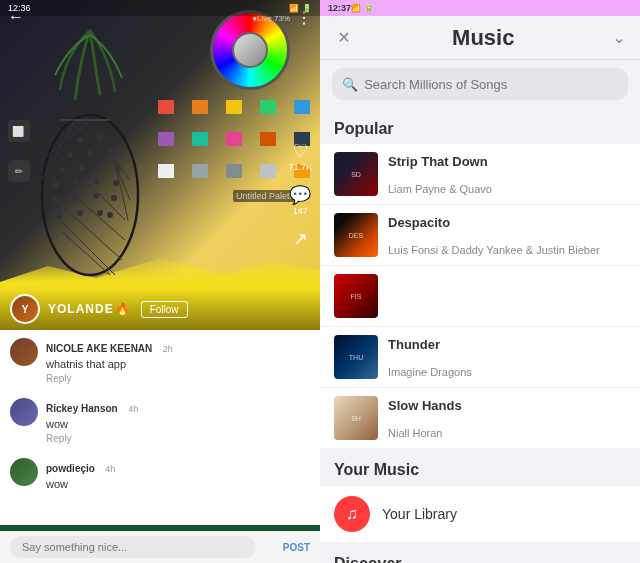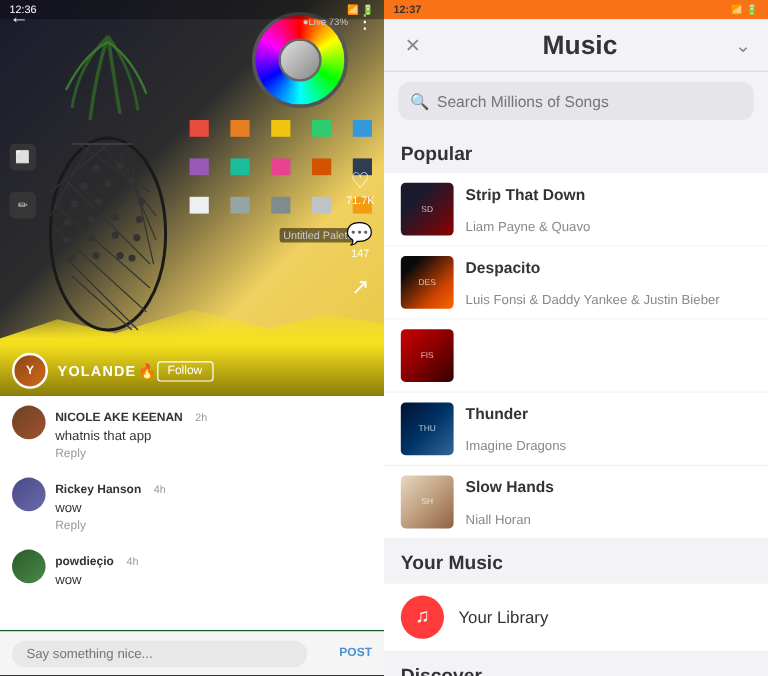--- a/index.html
+++ b/index.html
@@ -198,20 +198,21 @@
       font-weight: 700;
       margin-left: 8px;
       letter-spacing: 1px;
     }
     .fire-icon {
       color: #ff6b35;
       font-size: 12px;
       margin-left: 2px;
     }
     .follow-btn {
+      margin-left: 10px;
       background: transparent;
       border: 1.5px solid #fff;
       color: #fff;
       font-size: 10px;
       padding: 2px 8px;
       border-radius: 3px;
       cursor: pointer;
     }
 
     
@@ -281,21 +282,21 @@
     }
 
     
     .bottom-input-bar {
       height: 38px;
       background: #f5f5f5;
       display: flex;
       align-items: center;
       padding: 16px 10px;
       gap: 8px;
-      border-top: 1px solid #14532d;
+      border-top: 6px solid #14532d;
     }
     .bottom-input {
       flex: 1;
       background: #e8e8e8;
       border: none;
       border-radius: 15px;
       padding: 5px 12px;
       color: #999;
       font-size: 11px;
       outline: none;
@@ -332,24 +333,23 @@
       width: 320px;
       height: 563px;
       background: #f2f2f7;
       display: flex;
       flex-direction: column;
       overflow: hidden;
     }
 
     .right-status-bar {
       height: 16px;
-      background: #f97316;
-      display: flex;
-      align-items: center;
-      justify-content: space-between;
+      background: #f0abfc;
+      display: flex;
+      align-items: center;
       padding: 0 8px;
     }
     .right-status-time { font-size: 9px; color: #333; font-weight: 600; }
     .right-status-icons { font-size: 8px; color: #333; display: flex; gap: 3px; align-items: center; }
 
     
     .music-header {
       height: 44px;
       background: #f2f2f7;
       display: flex;

